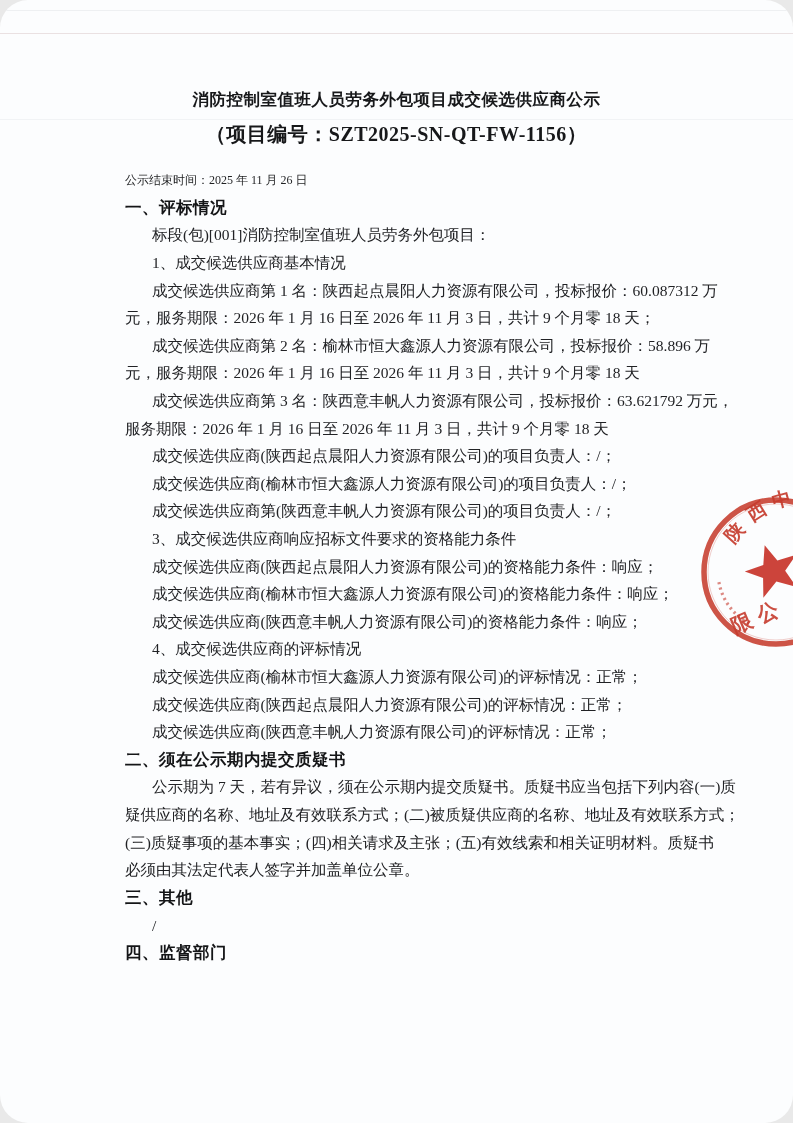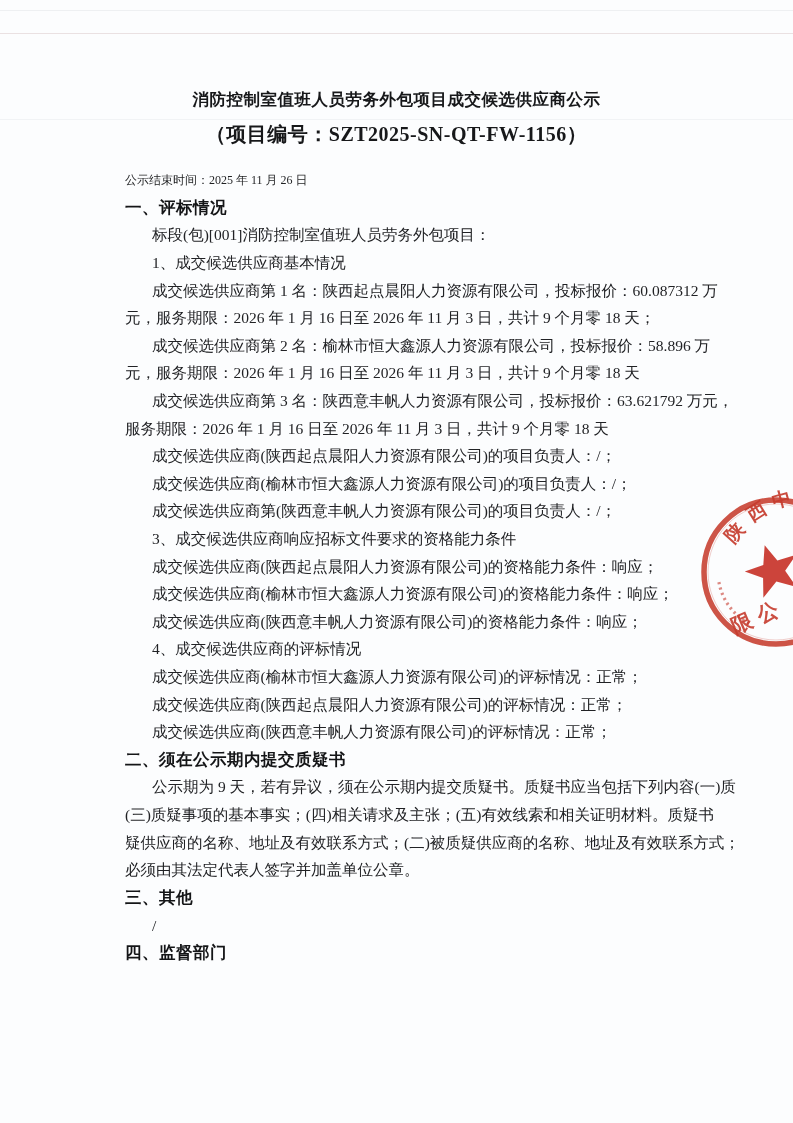--- a/index.html
+++ b/index.html
@@ -4,20 +4,21 @@
 <style>
   html,body{margin:0;padding:0;background:#e9e9e9;}
   .page{
     position:relative;
     width:793px;height:1123px;
     margin:0 auto;
     background:#fcfdfe;
     overflow:hidden;
     font-family:"Liberation Serif","DejaVu Serif",serif;
     color:#1f2022;
+    border-radius:28px;
   }
   .scanline{position:absolute;left:0;right:0;height:1px;pointer-events:none;}
   .scanline.l1{top:10px;background:#eef0f2;}
   .scanline.l2{top:33px;background:rgba(205,180,182,.38);}
   .scanline.l3{top:119px;background:#f1f3f5;}
 
   .doc{position:absolute;top:0;left:0;width:100%;}
   .title1{
     margin-top:88px;text-align:center;
     font-size:16.5px;font-weight:bold;color:#17181a;
@@ -75,23 +76,23 @@
         <div class="ln indent">成交候选供应商第(陕西意丰帆人力资源有限公司)的项目负责人：/；</div>
         <div class="ln indent">3、成交候选供应商响应招标文件要求的资格能力条件</div>
         <div class="ln indent">成交候选供应商(陕西起点晨阳人力资源有限公司)的资格能力条件：响应；</div>
         <div class="ln indent">成交候选供应商(榆林市恒大鑫源人力资源有限公司)的资格能力条件：响应；</div>
         <div class="ln indent">成交候选供应商(陕西意丰帆人力资源有限公司)的资格能力条件：响应；</div>
         <div class="ln indent">4、成交候选供应商的评标情况</div>
         <div class="ln indent">成交候选供应商(榆林市恒大鑫源人力资源有限公司)的评标情况：正常；</div>
         <div class="ln indent">成交候选供应商(陕西起点晨阳人力资源有限公司)的评标情况：正常；</div>
         <div class="ln indent">成交候选供应商(陕西意丰帆人力资源有限公司)的评标情况：正常；</div>
         <div class="ln heading">二、须在公示期内提交质疑书</div>
-        <div class="ln indent">公示期为 9 天，若有异议，须在公示期内提交质疑书。质疑书应当包括下列内容(一)质</div>
+        <div class="ln indent">公示期为 7 天，若有异议，须在公示期内提交质疑书。质疑书应当包括下列内容(一)质</div>
+        <div class="ln flush">疑供应商的名称、地址及有效联系方式；(二)被质疑供应商的名称、地址及有效联系方式；</div>
         <div class="ln flush">(三)质疑事项的基本事实；(四)相关请求及主张；(五)有效线索和相关证明材料。质疑书</div>
-        <div class="ln flush">疑供应商的名称、地址及有效联系方式；(二)被质疑供应商的名称、地址及有效联系方式；</div>
         <div class="ln flush">必须由其法定代表人签字并加盖单位公章。</div>
         <div class="ln heading">三、其他</div>
         <div class="ln indent">/</div>
         <div class="ln heading">四、监督部门</div>
       </div>
   </div>
 
   <div class="seal">
     <svg width="200" height="200" viewBox="0 0 200 200">
 

